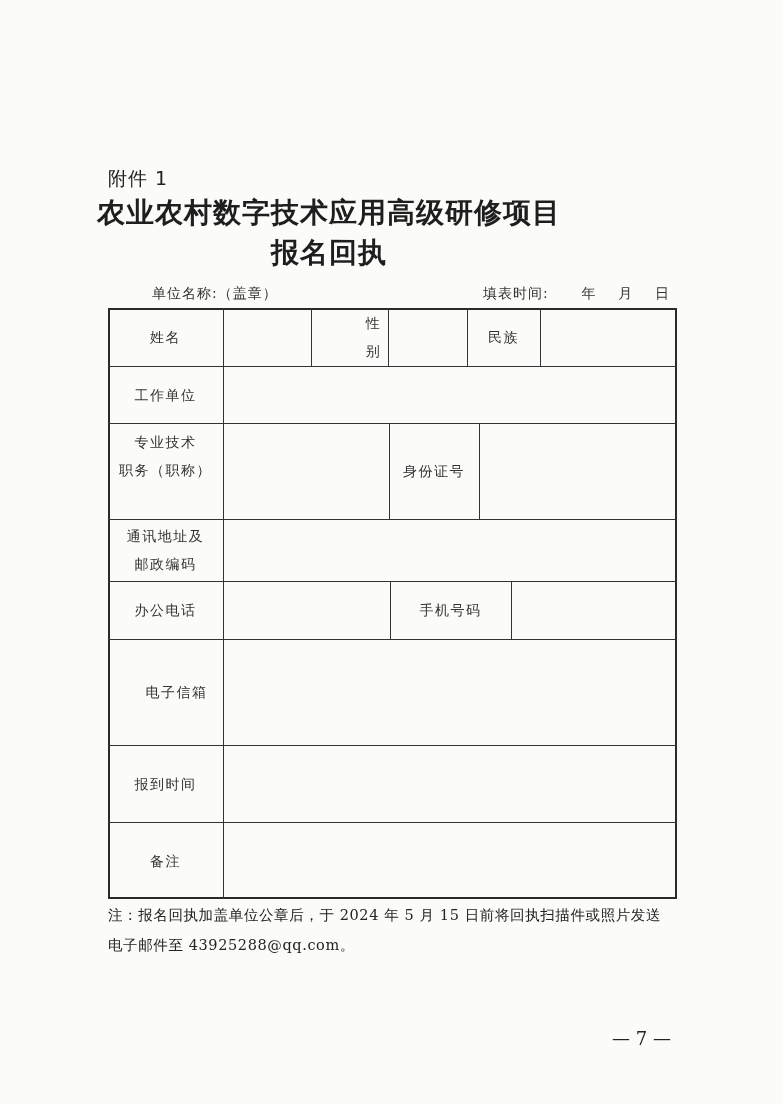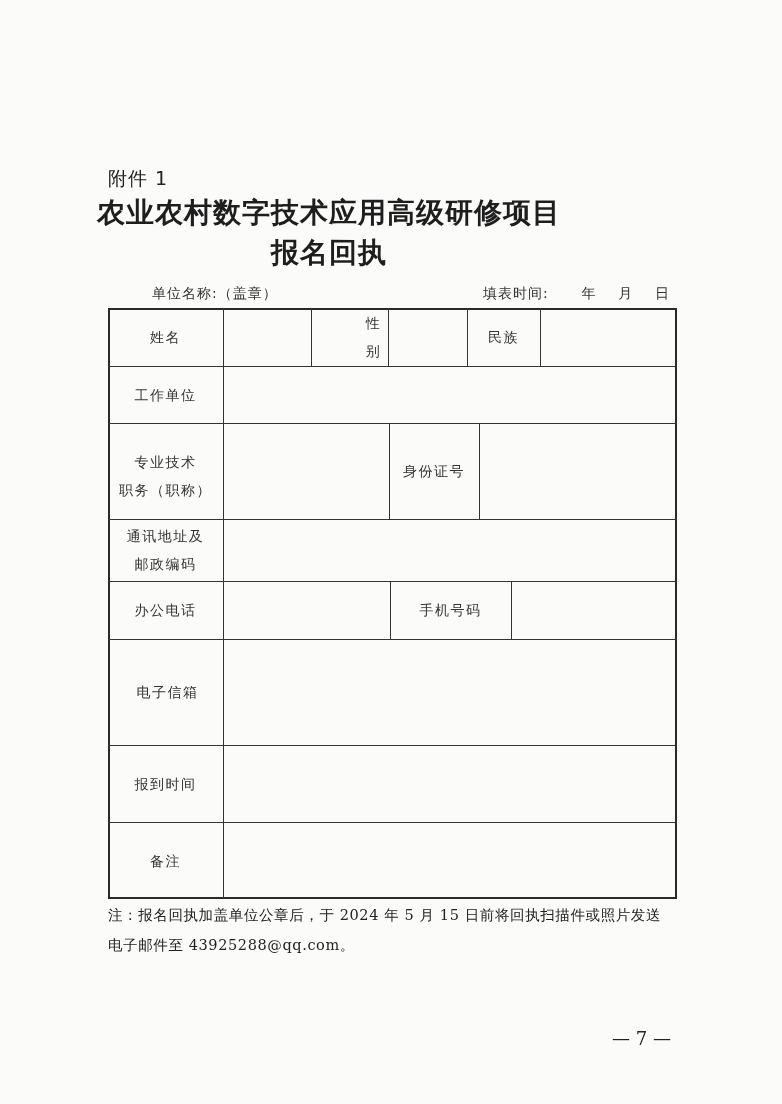--- a/index.html
+++ b/index.html
@@ -114,36 +114,36 @@
   <div class="cell" style="left:108px; top:308px; width:115px; height:58px;">姓名</div>
   <input class="field" style="left: 224px; top: 310px; width: 86px; height: 55px;" value="">
   <div class="cell" style="left:311px; top:308px; width:77px; height:58px;padding-left:48px;">性别</div>
   <input class="field" style="left: 389px; top: 310px; width: 77px; height: 55px;" value="">
   <div class="cell" style="left:467px; top:308px; width:73px; height:58px;">民族</div>
   <input class="field" style="left: 541px; top: 310px; width: 134px; height: 55px;" value="">
 
   <div class="cell" style="left:108px; top:366px; width:115px; height:57px;">工作单位</div>
   <input class="field" style="left: 224px; top: 367px; width: 451px; height: 55px;" value="">
 
-  <div class="cell" style="left:108px; top:428px; width:115px; height:96px;">专业技术
+  <div class="cell" style="left:108px; top:408px; width:115px; height:96px;">专业技术
 职务（职称）</div>
   <input class="field" style="left: 224px; top: 424px; width: 164px; height: 94px;" value="">
   <div class="cell" style="left:389px; top:423px; width:90px; height:96px;">身份证号</div>
   <input class="field" style="left: 480px; top: 424px; width: 195px; height: 94px;" value="">
 
   <div class="cell" style="left:108px; top:519px; width:115px; height:62px;">通讯地址及
 邮政编码</div>
   <input class="field" style="left: 224px; top: 520px; width: 451px; height: 60px;" value="">
 
   <div class="cell" style="left:108px; top:581px; width:115px; height:58px;">办公电话</div>
   <input class="field" style="left: 224px; top: 582px; width: 165px; height: 56px;" value="">
   <div class="cell" style="left:390px; top:581px; width:121px; height:58px;">手机号码</div>
   <input class="field" style="left: 512px; top: 582px; width: 163px; height: 56px;" value="">
 
-  <div class="cell" style="left:103px; top:639px; width:115px; height:106px;padding-left:14px;">电子信箱</div>
+  <div class="cell" style="left:112px; top:639px; width:115px; height:106px;padding-left:14px;">电子信箱</div>
   <input class="field" style="left: 224px; top: 640px; width: 451px; height: 104px;" value="">
 
   <div class="cell" style="left:108px; top:745px; width:115px; height:77px;">报到时间</div>
   <input class="field" style="left: 224px; top: 746px; width: 451px; height: 75px;" value="">
 
   <div class="cell" style="left:108px; top:822px; width:115px; height:77px;">备注</div>
   <input class="field" style="left: 224px; top: 823px; width: 451px; height: 74px;" value="">
 </div>
 
 <div class="abs note note1">注：报名回执加盖单位公章后，于 2024 年 5 月 15 日前将回执扫描件或照片发送</div>

